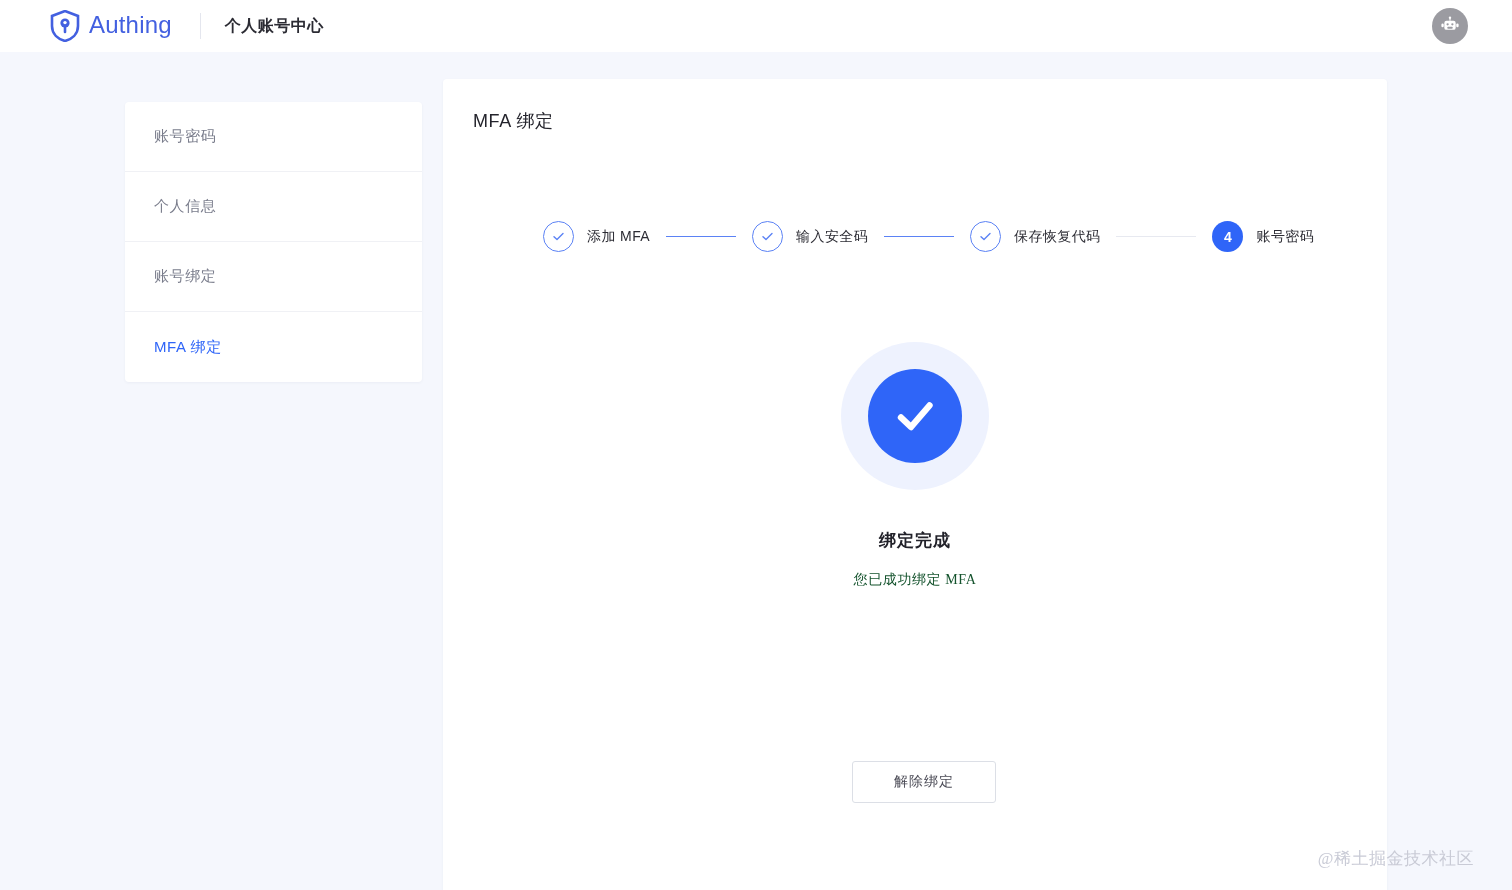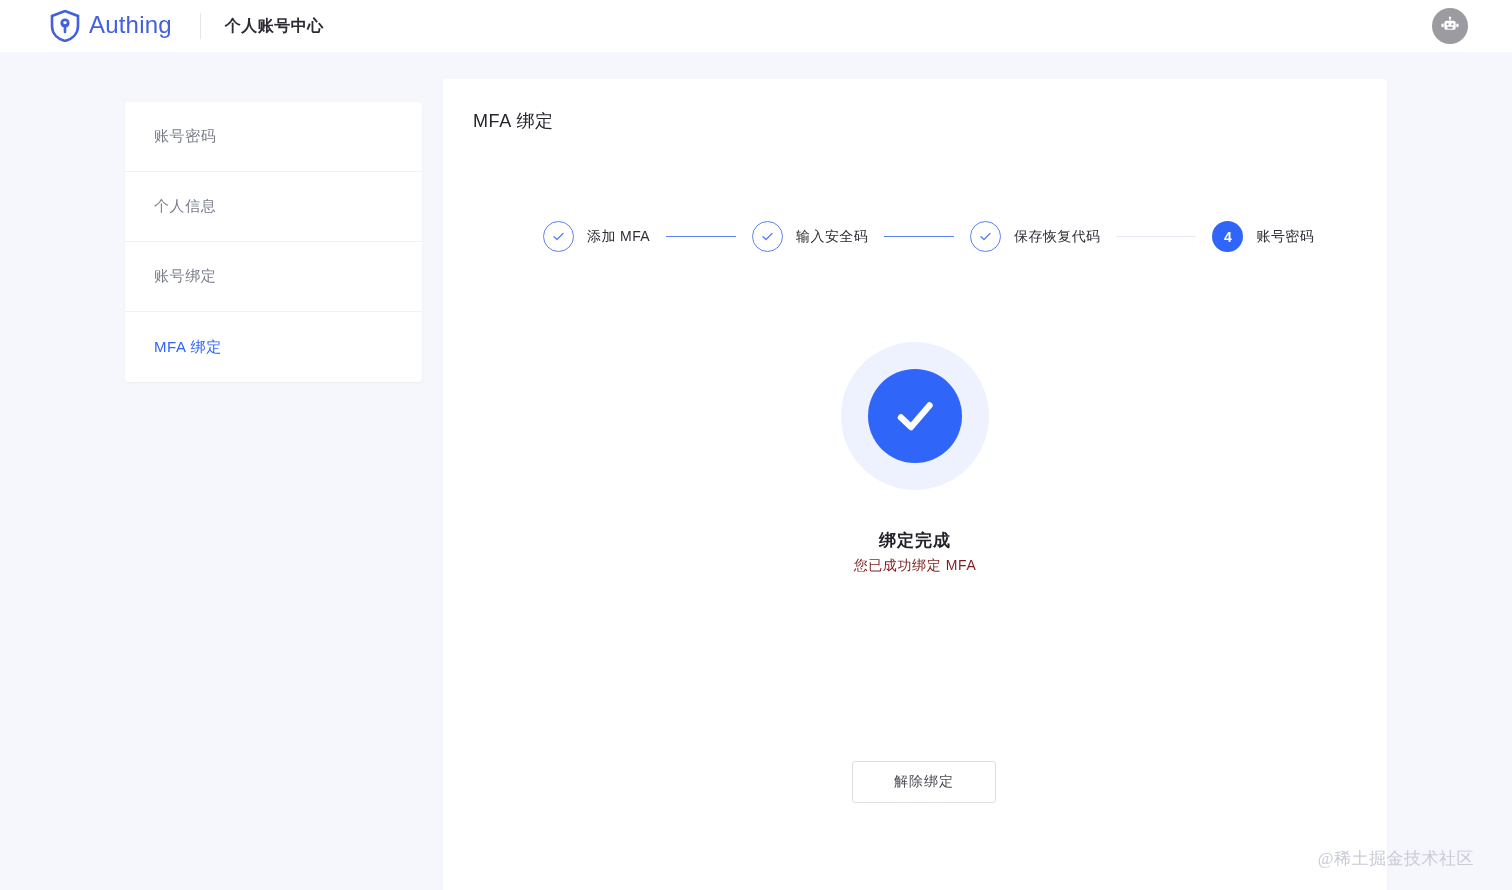--- a/index.html
+++ b/index.html
@@ -256,24 +256,25 @@
 
   .success-title {
     margin-top: 39px;
     font-size: 17px;
     font-weight: bold;
     color: #22222a;
     letter-spacing: 1px;
   }
 
   .success-sub {
-    margin-top: 5px;
+    margin-top: 19px;
     font-size: 14px;
-    color: #7f1d1d;
+    color: #14532d;
     letter-spacing: .6px;
+    font-family: Liberation Serif, serif;
   }
 
   .unbind-btn {
     position: absolute;
     left: 409px;
     top: 682px;
     width: 144px;
     height: 42px;
     background: #fff;
     border: 1px solid #dcdfe6;

